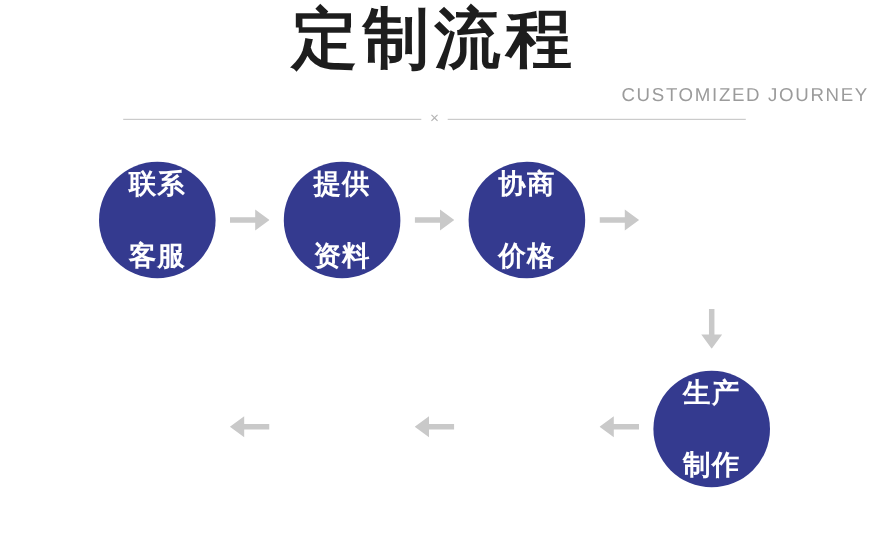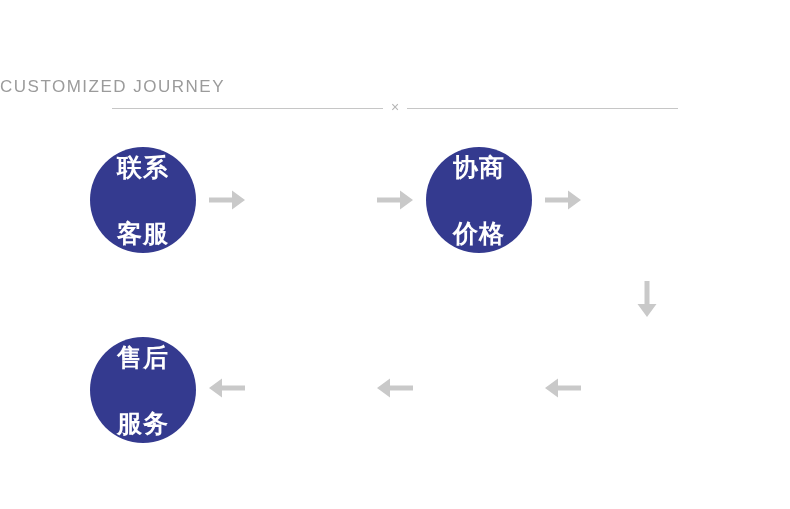--- a/index.html
+++ b/index.html
@@ -21,22 +21,22 @@
   }
   .title{
     position:absolute;top:0;left:0;right:0;margin:0;
     text-align:center;
     font-size:60px;line-height:70px;
     font-weight:900;
     letter-spacing:5px;
     color:var(--title-color);
   }
   .subtitle{
-    position:absolute;top:77px;left:0;right:11px;
-    text-align:left;
+    position:absolute;top:77px;left:0;right:0;
+    text-align:right;
     font-size:17px;line-height:20px;
     letter-spacing:1.5px;
     color:var(--subtitle-color);
   }
   .divider{
     position:absolute;top:101px;left:112px;width:566px;height:14px;
     display:flex;align-items:center;gap:8px;
   }
   .divider .line{flex:1;height:0;border-top:1px solid var(--divider-color);}
   .divider .xmark{
@@ -53,57 +53,62 @@
     text-align:center;
     gap:36px;
   }
   .arrow{position:absolute;color:var(--arrow-color);}
 </style>
 </head>
 <body>
 
 <div class="page">
 
+  <h1 class="title">定制流程</h1>
   <div class="subtitle">CUSTOMIZED JOURNEY</div>
 
   <div class="divider">
     <span class="line"></span>
     <span class="xmark">×</span>
     <span class="line"></span>
   </div>
 
   <div class="circle" style="left:90px;top:147px">
     <span>联系</span>
     <span>客服</span>
   </div>
   <svg class="arrow" style="left:209px;top:187px" width="36" height="26" viewBox="0 0 36 26">
     <path d="M0 10.5 H23 V3.5 L36 13 L23 22.5 V15.5 H0 Z" fill="currentColor"></path>
   </svg>
+  <div class="circle" style="left:258px;top:147px">
+    <span>提供</span>
+    <span>资料</span>
+  </div>
   <svg class="arrow" style="left:377px;top:187px" width="36" height="26" viewBox="0 0 36 26">
     <path d="M0 10.5 H23 V3.5 L36 13 L23 22.5 V15.5 H0 Z" fill="currentColor"></path>
   </svg>
   <div class="circle" style="left:426px;top:147px">
     <span>协商</span>
     <span>价格</span>
   </div>
   <svg class="arrow" style="left:545px;top:187px" width="36" height="26" viewBox="0 0 36 26">
     <path d="M0 10.5 H23 V3.5 L36 13 L23 22.5 V15.5 H0 Z" fill="currentColor"></path>
   </svg>
 
   <svg class="arrow" style="left:634px;top:281px" width="26" height="36" viewBox="0 0 26 36">
     <path d="M10.5 0 V23 H3.5 L13 36 L22.5 23 H15.5 V0 Z" fill="currentColor"></path>
   </svg>
 
-  <div class="circle" style="left:90px;top:337px">
-    <span>售后</span>
-    <span>服务</span>
-  </div>
   <svg class="arrow" style="left:209px;top:375px" width="36" height="26" viewBox="0 0 36 26">
     <path d="M36 10.5 H13 V3.5 L0 13 L13 22.5 V15.5 H36 Z" fill="currentColor"></path>
   </svg>
   <svg class="arrow" style="left:377px;top:375px" width="36" height="26" viewBox="0 0 36 26">
     <path d="M36 10.5 H13 V3.5 L0 13 L13 22.5 V15.5 H36 Z" fill="currentColor"></path>
   </svg>
   <svg class="arrow" style="left:545px;top:375px" width="36" height="26" viewBox="0 0 36 26">
     <path d="M36 10.5 H13 V3.5 L0 13 L13 22.5 V15.5 H36 Z" fill="currentColor"></path>
   </svg>
+  <div class="circle" style="left:594px;top:337px">
+    <span>生产</span>
+    <span>制作</span>
+  </div>
 
 </div>
 
 </body></html>

